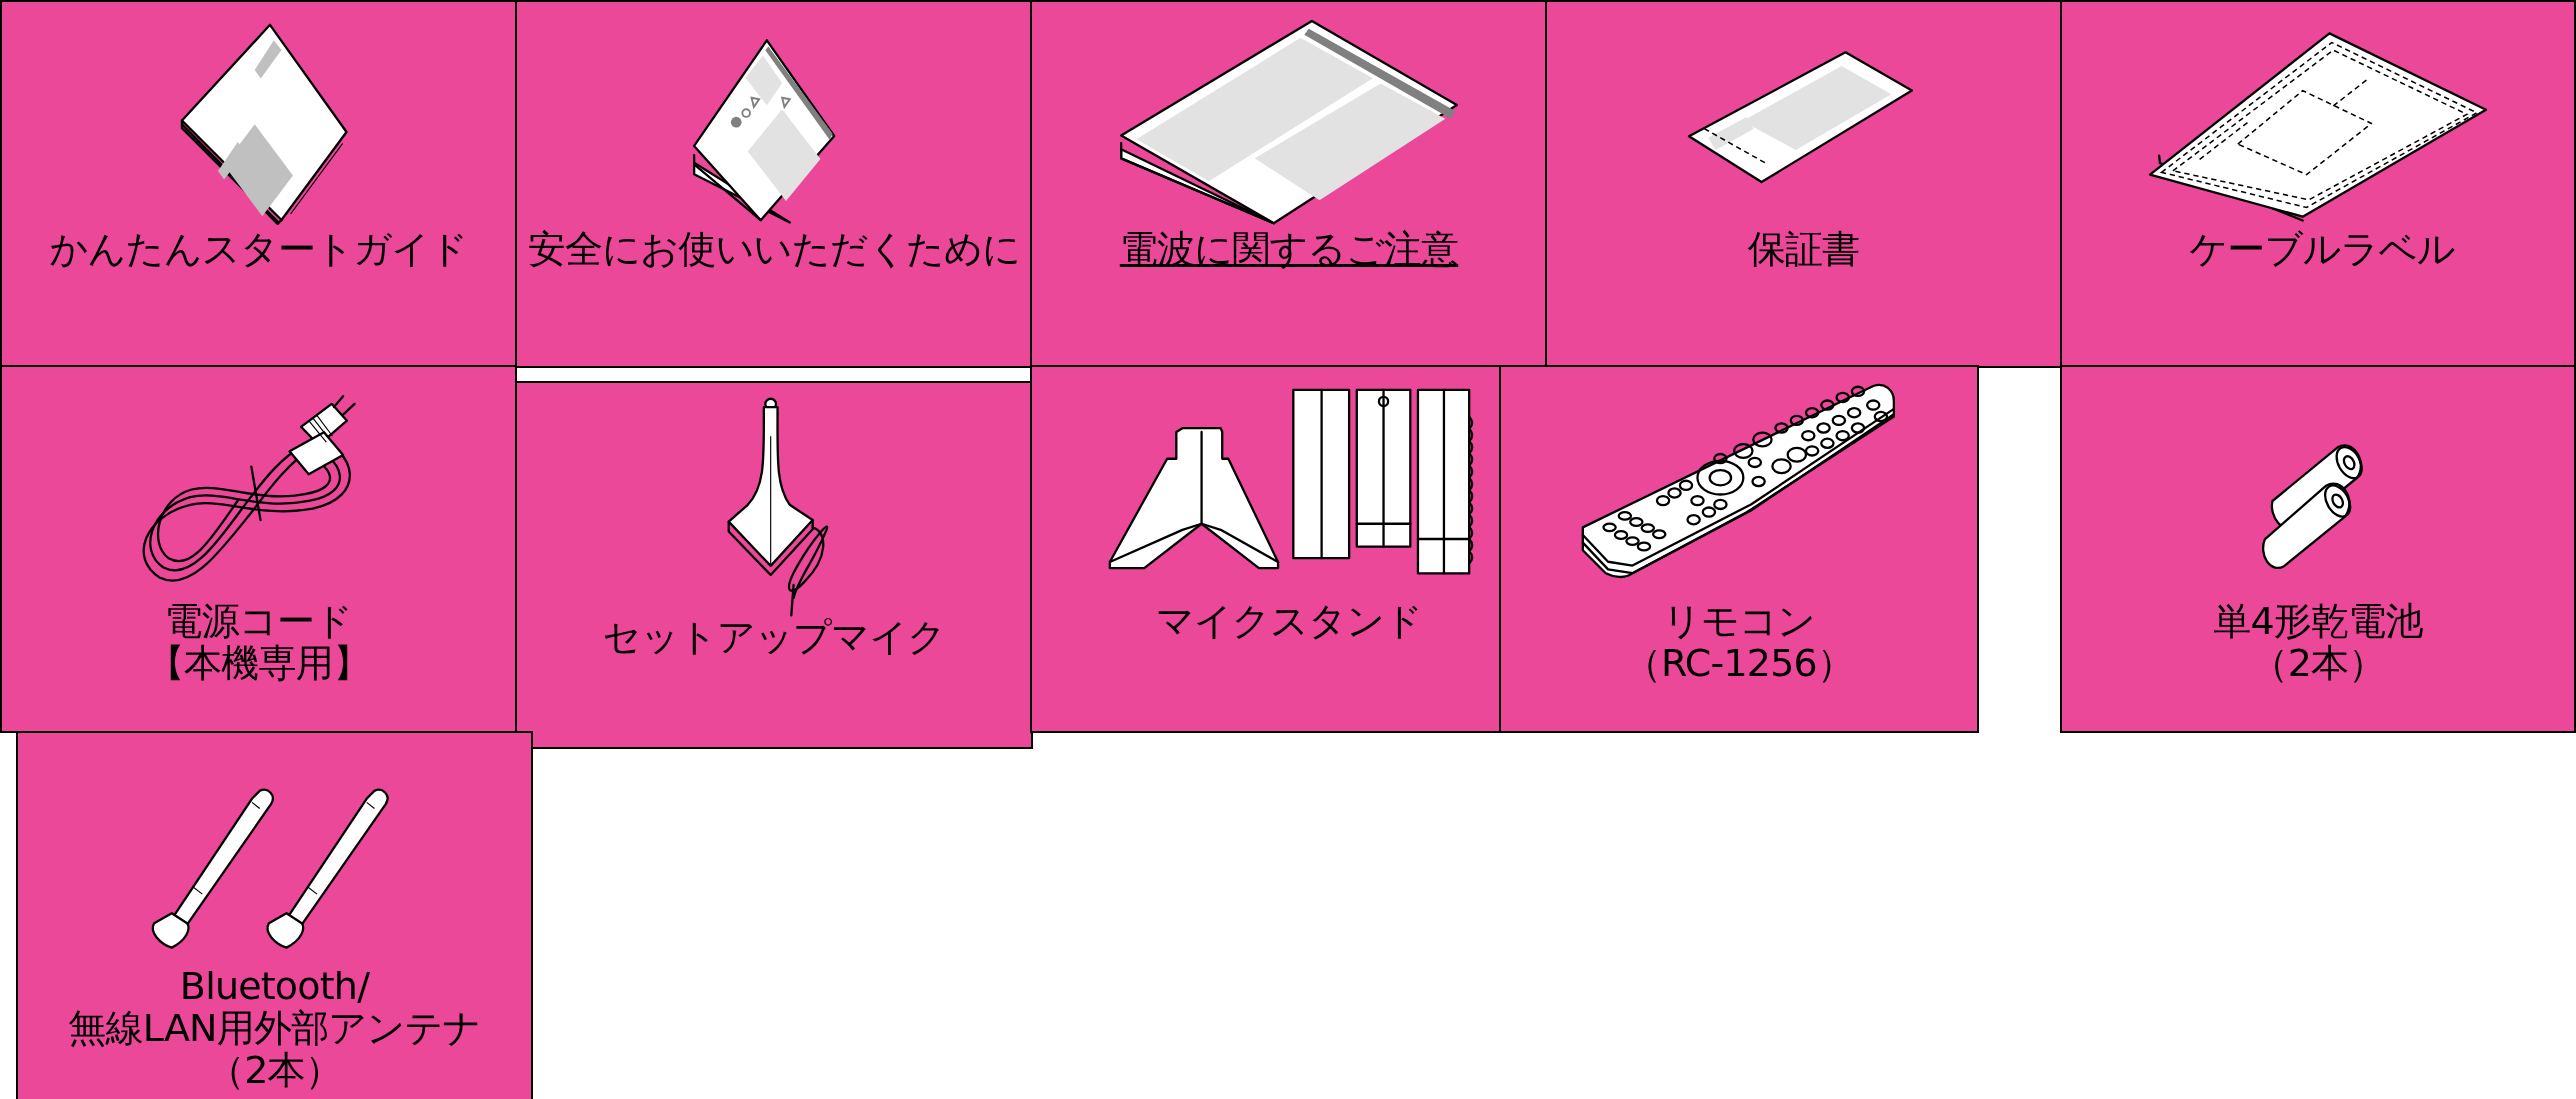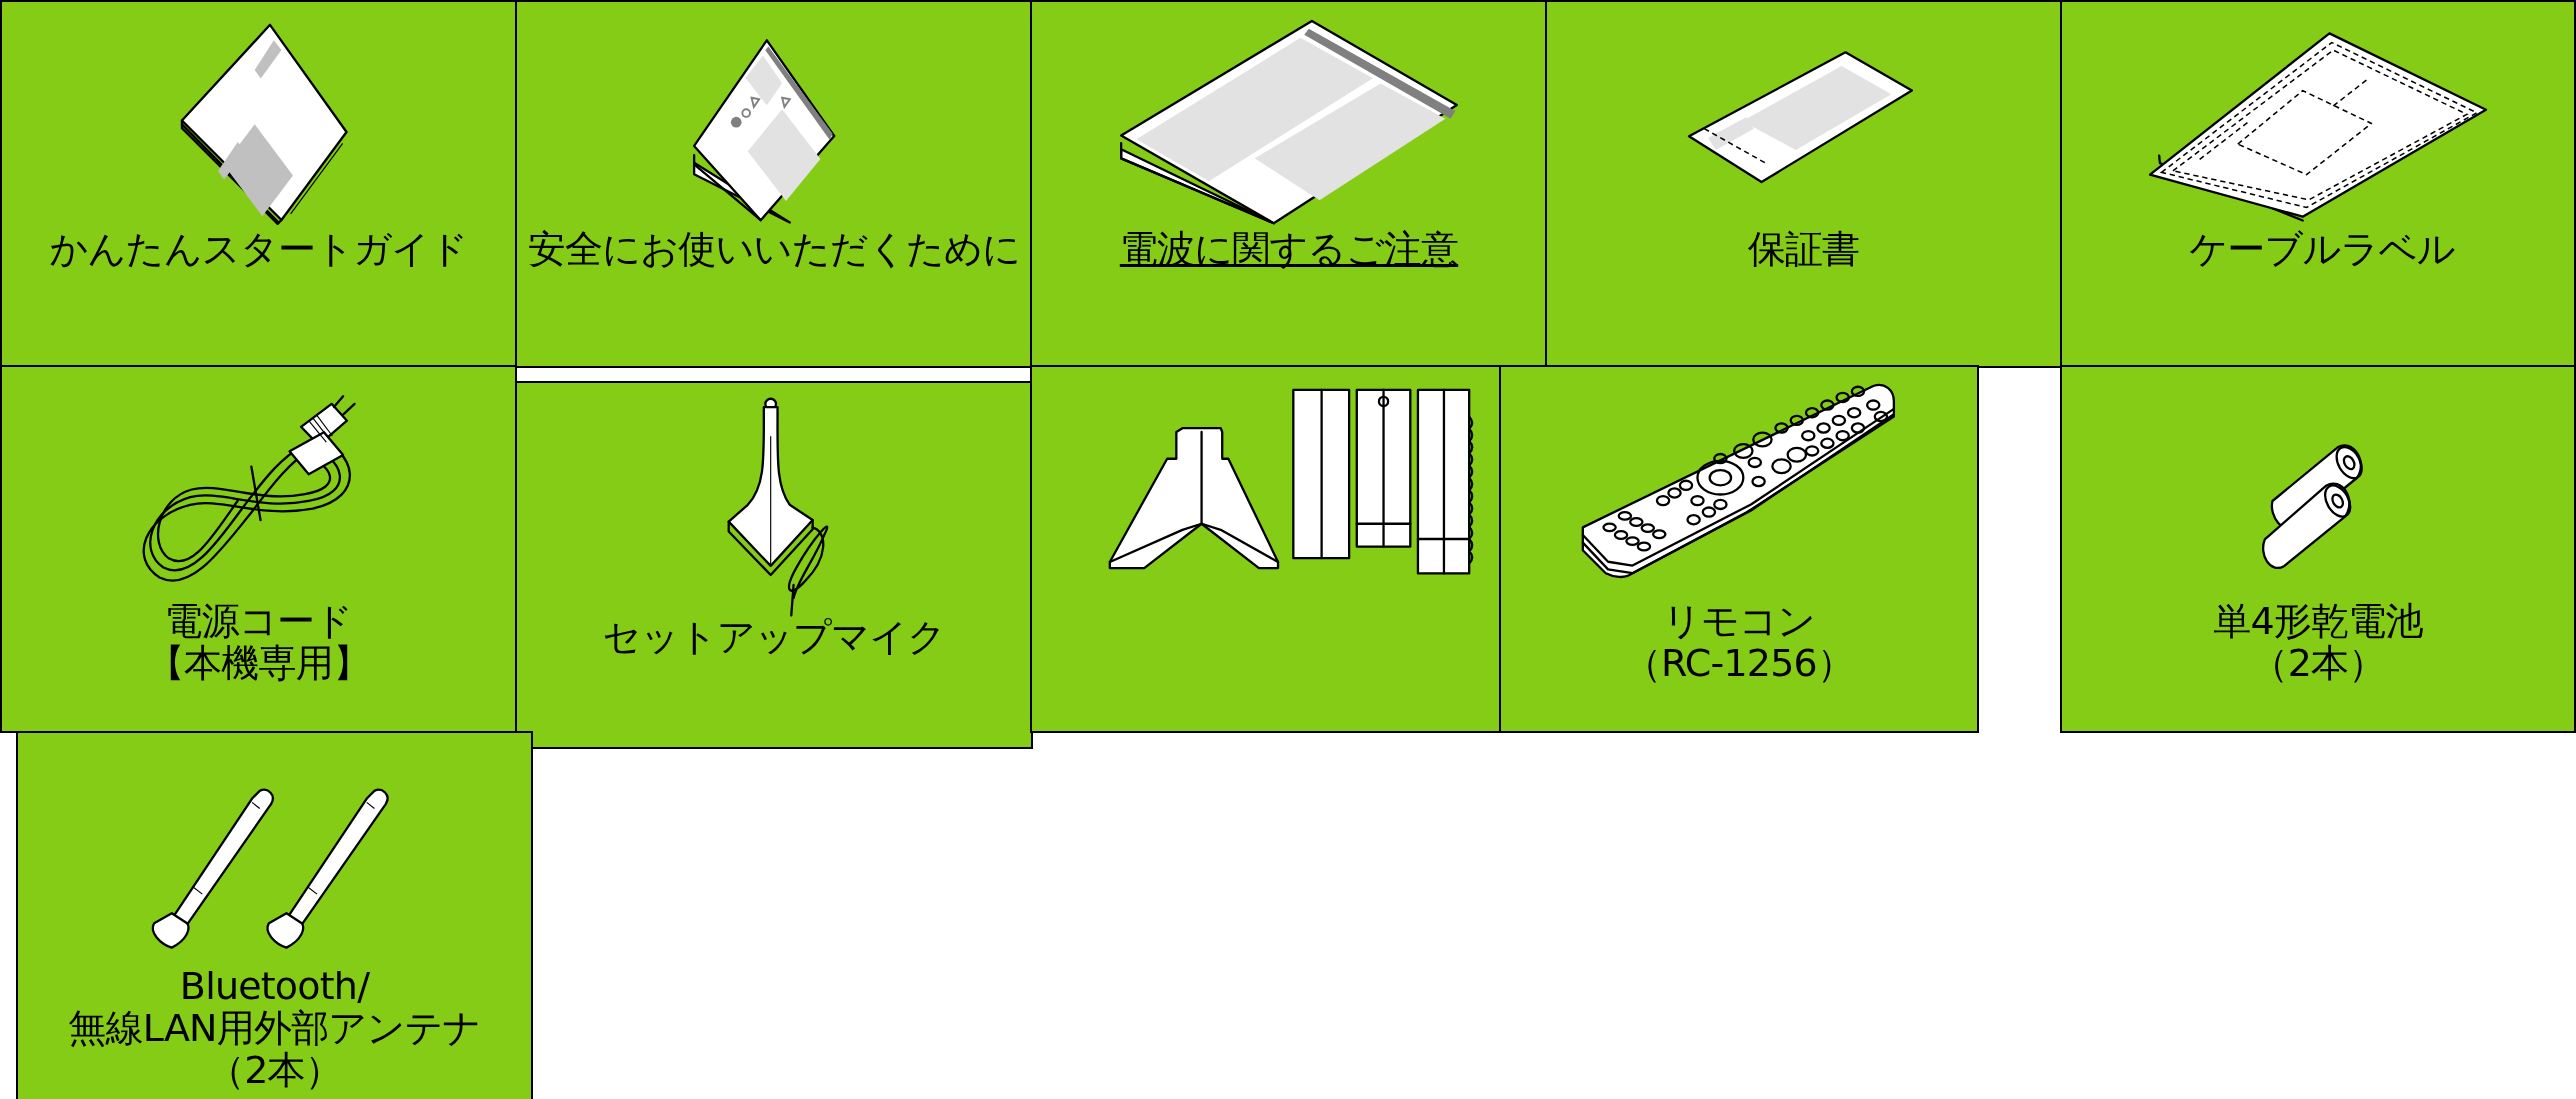--- a/index.html
+++ b/index.html
@@ -1,18 +1,18 @@
 <!DOCTYPE html>
 <html style="font-size:12.2px"><head>
 <meta charset="utf-8">
 <style>
   html, body { margin:0; padding:0; background:#ffffff; }
   body { width:2576px; height:1100px; position:relative; overflow:hidden;
          font-family:"DejaVu Sans","Liberation Sans",sans-serif; color:#000; }
-  .cell { position:absolute; box-sizing:border-box; border:2.3px solid #000; background:#84cc16; }
+  .cell { position:absolute; box-sizing:border-box; border:2.3px solid #000; background:#ec4899; }
   .cell .icon { position:absolute; left:0; right:0; display:flex; justify-content:center; }
   .cell .label { position:absolute; left:0; right:0; text-align:center; font-size:38px;
                  line-height:42px; letter-spacing:-0.8px; white-space:pre-line; }
   svg { overflow:visible; }
   .s { fill:none; stroke:#000; stroke-width:3; stroke-linejoin:round; stroke-linecap:round; }
   .t { fill:none; stroke:#000; stroke-width:1.5; }
   .w { fill:#fff; stroke:#000; stroke-width:3; stroke-linejoin:round; }
   .g1 { fill:#c0c0c0; }
   .g2 { fill:#e2e2e2; }
   .g3 { fill:#808080; }
@@ -140,20 +140,21 @@
       <polygon class="w" points="328,5 398,5 398,210 328,210"></polygon>
       <line class="s" x1="363" y1="5" x2="363" y2="210"></line>
       <line class="s" x1="328" y1="180" x2="398" y2="180"></line>
       <circle class="s" cx="363" cy="20" r="6"></circle>
       <polygon class="w" points="408,5 475,5 475,245 408,245"></polygon>
       <line class="s" x1="442" y1="5" x2="442" y2="245"></line>
       <line class="s" x1="408" y1="200" x2="475" y2="200"></line>
       <path class="s" d="M475,40 q8,8 0,16 q8,8 0,16 q8,8 0,16 q8,8 0,16 q8,8 0,16 q8,8 0,16 q8,8 0,16 q8,8 0,16 q8,8 0,16 q8,8 0,16 q8,8 0,16 q8,8 0,16"></path>
     </svg>
   </div>
+  <div class="label" style="top:233px;">マイクスタンド</div>
 </div>
 
 <div class="cell" style="left:1499px;top:365px;width:480px;height:368px;">
   <div class="icon" style="top:15.3px;">
     <svg width="321" height="199" viewBox="0 0 420 260">
       <path class="w" d="M5,190 L385,5 C400,0 412,10 412,25 L412,45 L220,170 L70,250 C60,258 45,255 35,250 L5,220 Z"></path>
       <path class="s" d="M5,200 L38,235 L70,240 L225,160 L412,35"></path>
       <path class="s" d="M5,210 L38,245 L70,250 L225,168 L412,42"></path>
       <ellipse class="s" cx="185" cy="125" rx="30" ry="22"></ellipse>
       <ellipse class="s" cx="185" cy="125" rx="14" ry="10"></ellipse>

